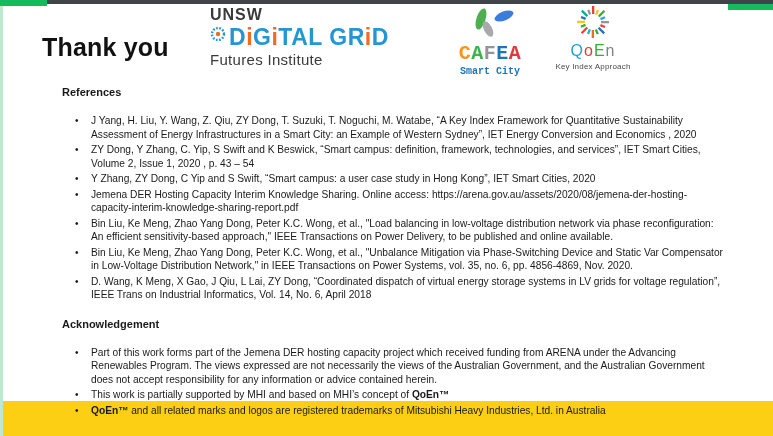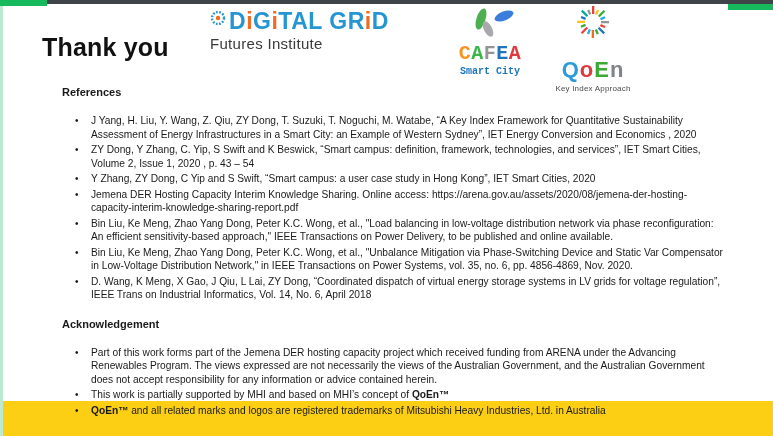--- a/index.html
+++ b/index.html
@@ -23,21 +23,21 @@
   .dg-row{display:flex;align-items:flex-start;margin-top:3px;}
   .dg-globe{margin-right:3px;display:inline-flex;}
   .dg-word{font-size:23px;font-weight:700;letter-spacing:.5px;white-space:pre;}
   .futures-word{font-size:15px;color:#3a3a3a;margin-top:3px;letter-spacing:.3px;}
 
   .cafea-logo{position:absolute;left:441px;top:5px;width:98px;text-align:center;line-height:1;font-family:Liberation Mono, monospace;}
   .cafea-word{font-size:20px;font-weight:700;letter-spacing:.5px;margin-top:1px;}
   .cafea-tagline{font-size:10px;font-weight:700;margin-top:3px;}
 
   .qoen-logo{position:absolute;left:545px;top:5px;width:96px;text-align:center;line-height:1;}
-  .qoen-word{font-size:22px;font-weight:700;letter-spacing:1px;margin-top:17px;}
+  .qoen-word{font-size:16px;font-weight:400;letter-spacing:1px;margin-top:1px;}
   .qoen-tagline{font-size:8px;color:#4a4a4a;margin-top:4px;letter-spacing:.2px;}
 
   
   .content{position:absolute;left:42px;top:86px;width:700px;z-index:2;}
   .section-heading{font-size:11px;font-weight:700;color:#1a1a1a;margin:0 0 3px 0;padding-left:20px;}
   ul.bullets{list-style:none;margin:16px;padding:0;}
   ul.bullets li{
     position:relative;padding-left:33px;margin-bottom:2px;
     font-size:10.2px;line-height:13.5px;color:#1a1a1a;
   }
@@ -52,20 +52,21 @@
 
 <div class="top-dark-strip" style="background-color: rgb(62, 68, 72);"></div>
 <div class="corner-bar-left" style="background-color: rgb(22, 185, 92);"></div>
 <div class="corner-bar-right" style="background-color: rgb(22, 185, 92);"></div>
 <div class="left-mint-line" style="background-color: rgb(189, 233, 208);"></div>
 <div class="bottom-yellow-bar" style="background-color: rgb(252, 207, 20);"></div>
 
 <h1 class="page-title">Thank you</h1>
 
 <div class="unsw-logo">
+  <div class="unsw-word">UNSW</div>
   <div class="dg-row">
     <span class="dg-globe">
       <svg width="16" height="16" viewBox="0 0 16 16">
         <circle cx="8" cy="8" r="6" fill="none" stroke="#2596d1" stroke-width="2.4" stroke-dasharray="1.7 1.5"></circle>
         <circle cx="8" cy="8" r="2.2" fill="#f26b21"></circle>
       </svg>
     </span>
     <span class="dg-word"><span style="color: rgb(37, 150, 209);">D</span><span style="color: rgb(242, 107, 33);">i</span><span style="color: rgb(37, 150, 209);">G</span><span style="color: rgb(242, 107, 33);">i</span><span style="color: rgb(37, 150, 209);">T</span><span style="color: rgb(37, 150, 209);">A</span><span style="color: rgb(37, 150, 209);">L</span><span style="color: rgb(37, 150, 209);"> </span><span style="color: rgb(37, 150, 209);">G</span><span style="color: rgb(37, 150, 209);">R</span><span style="color: rgb(242, 107, 33);">i</span><span style="color: rgb(37, 150, 209);">D</span></span>
   </div>
   <div class="futures-word">Futures Institute</div>

